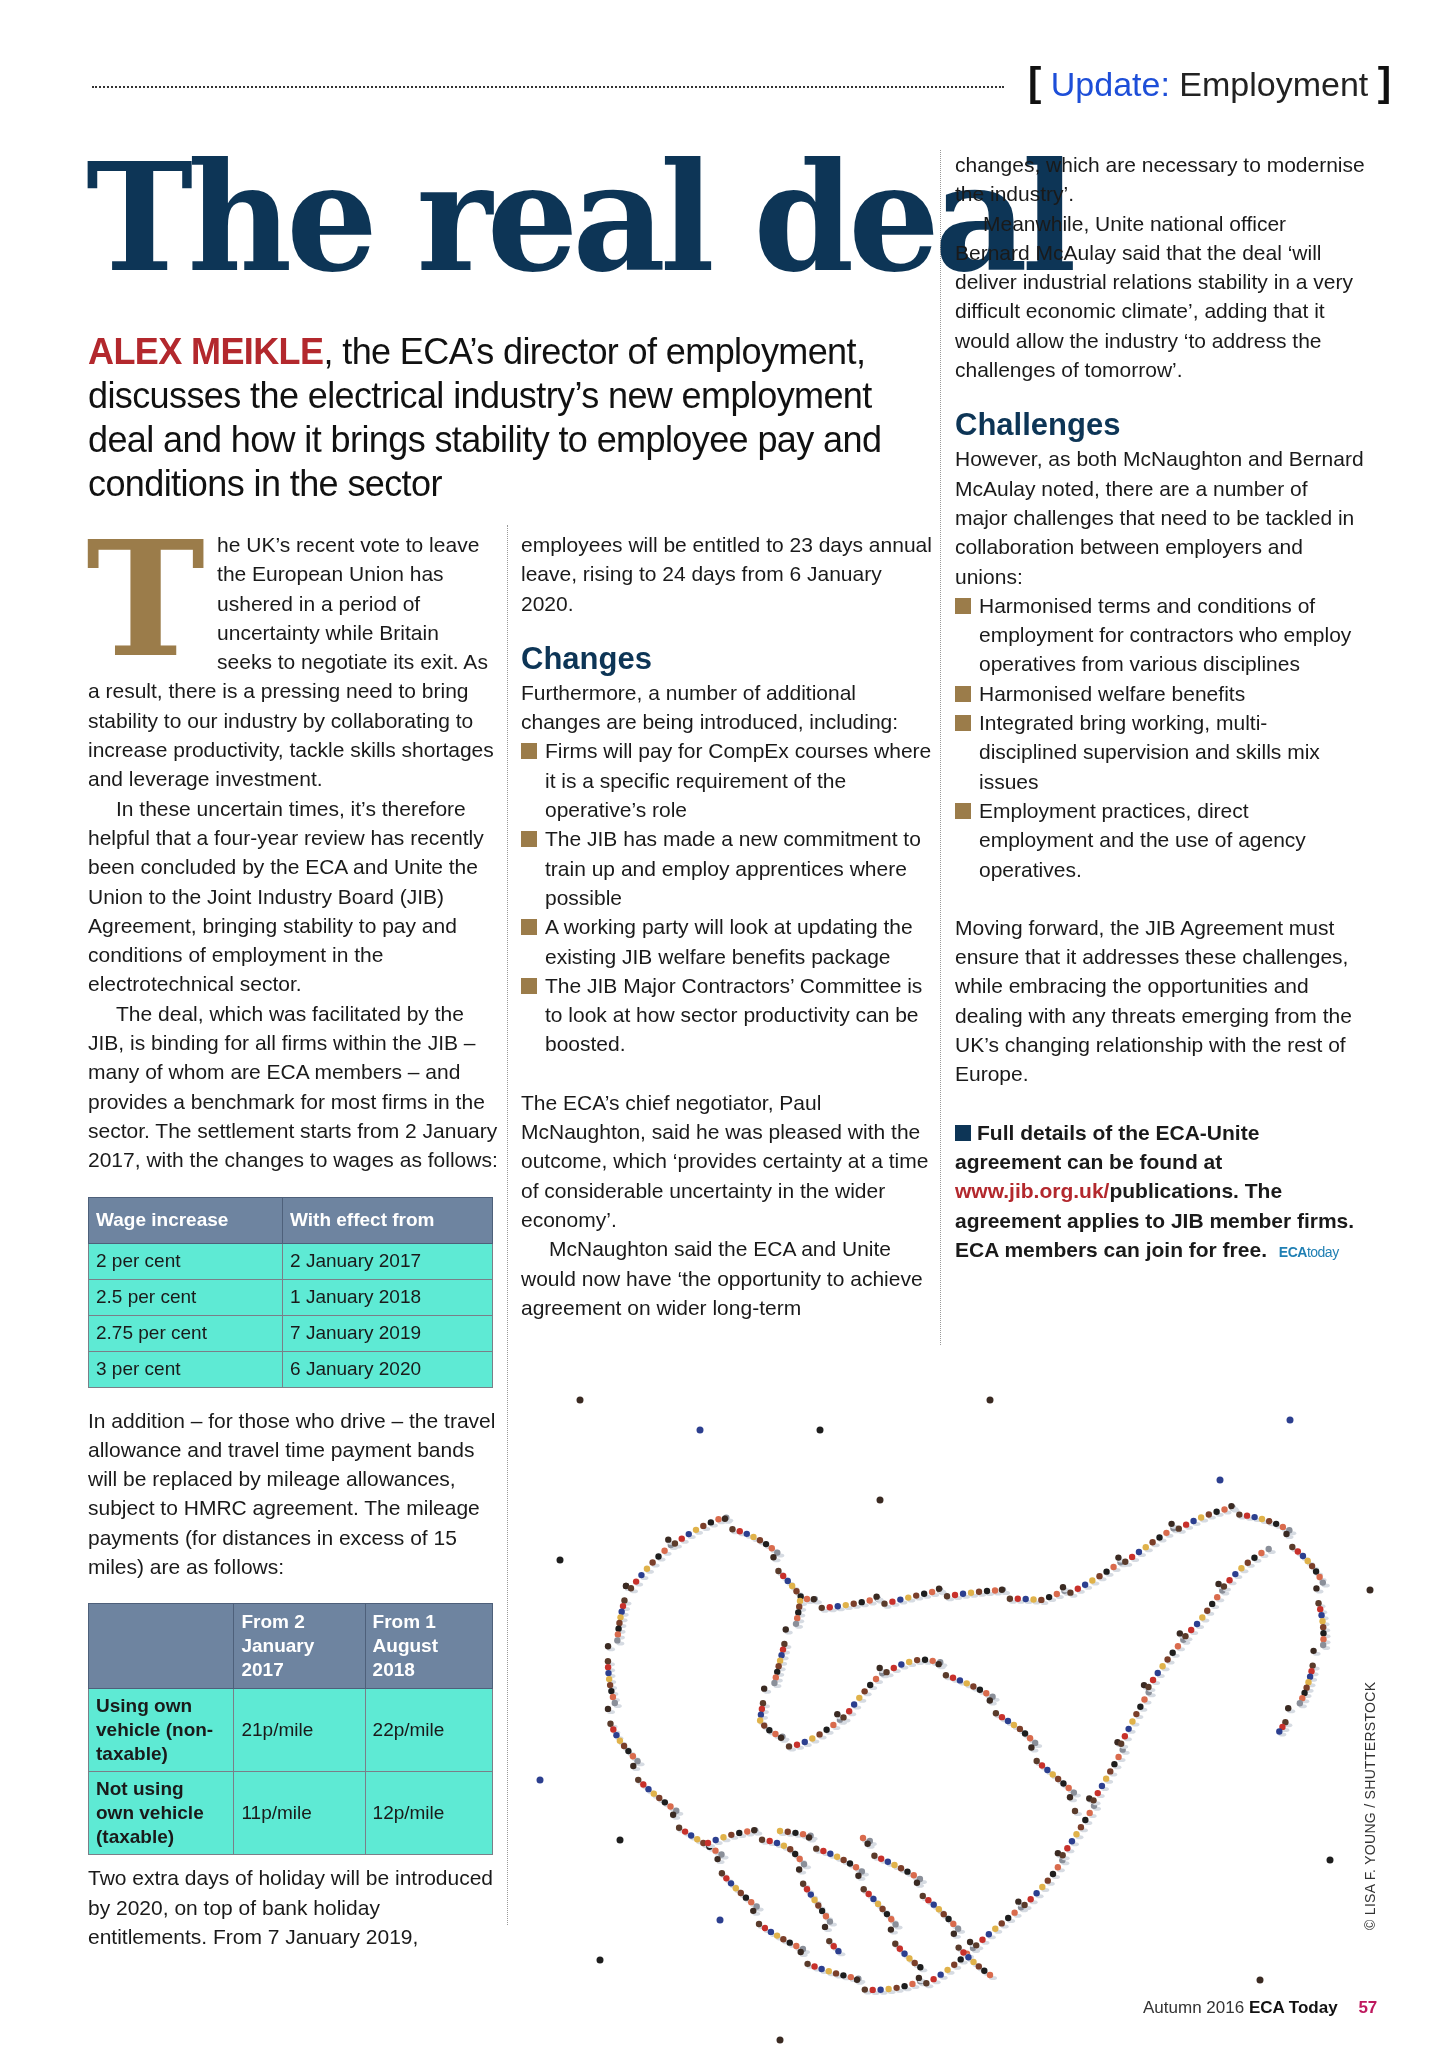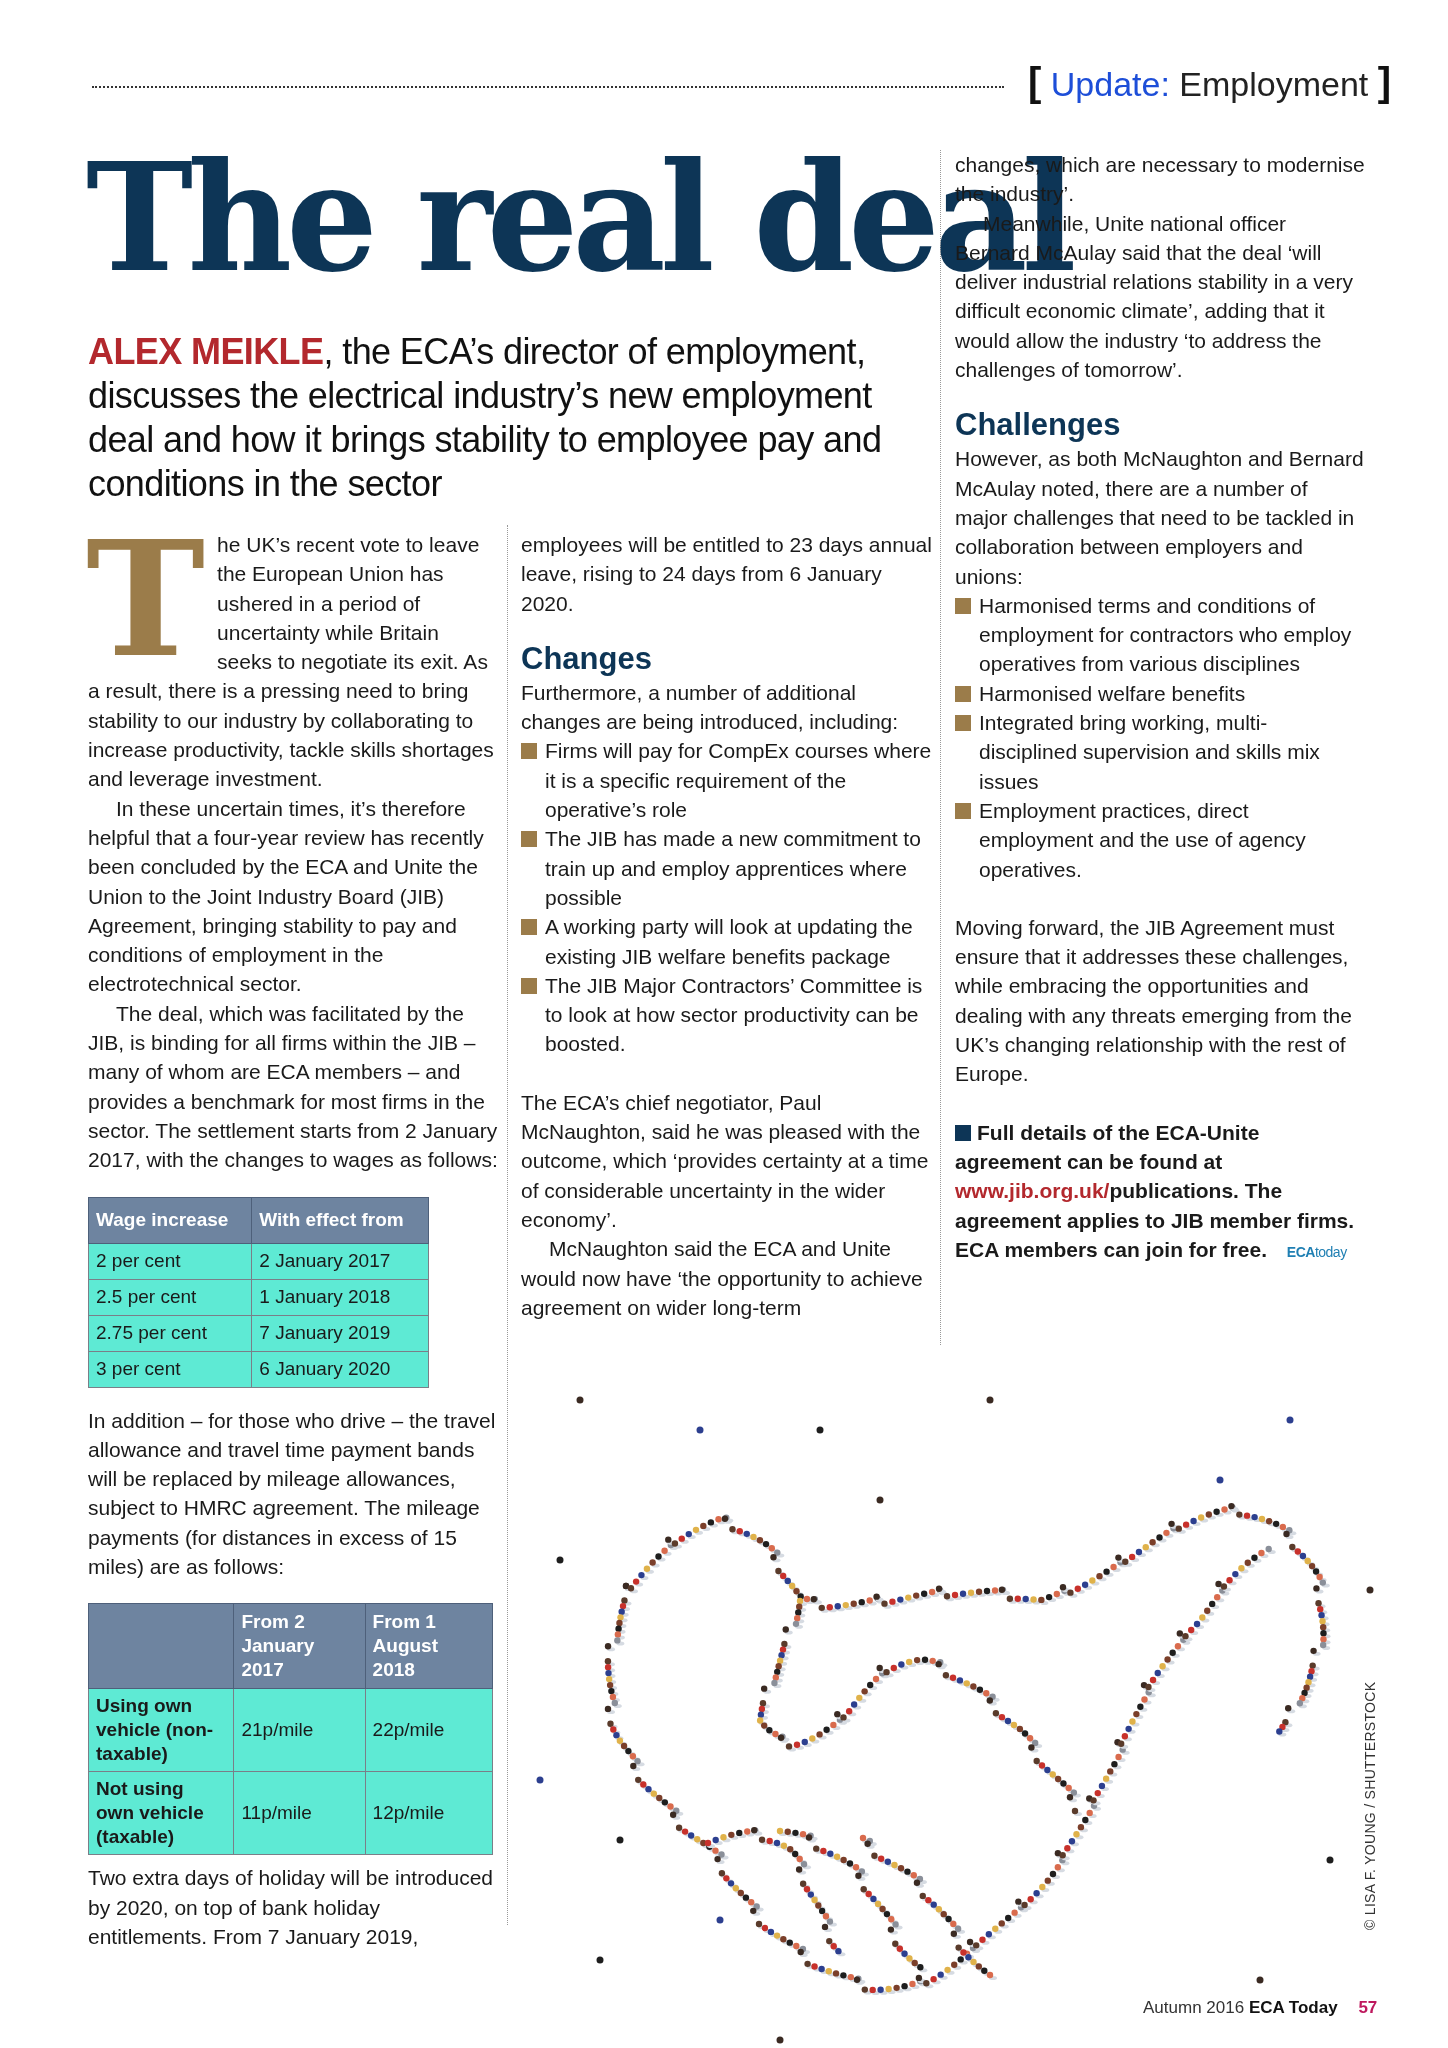--- a/index.html
+++ b/index.html
@@ -31,30 +31,30 @@
   .subhead { font-size: 31px; line-height: 38px; font-weight: bold; color: #0d3556; margin-top: 22px; }
   ul.bullets { list-style: none; }
   ul.bullets li { position: relative; padding-left: 24px; }
   ul.bullets li::before { content: ""; position: absolute; left: 0; top: 7px; width: 16px; height: 16px; background: #9b7c4a; }
 
   .gap { height: 29px; }
 
   table.data { border-collapse: collapse; font-size: 19px; line-height: 24px; margin-top: 22px; margin-bottom: 18px; }
   table.data th { background: #6e84a0; color: #fff; font-weight: bold; text-align: left; padding: 6px 7px; border: 1px solid #4e607a; vertical-align: top; }
   table.data td { background: #5eead4; padding: 5px 7px; border: 1px solid #7a7f88; vertical-align: middle; }
-  table.wage { width: 341px; padding-left: 25px; }
+  table.wage { width: 405px; padding-left: 25px; }
   table.wage th { height: 46px; vertical-align: middle; }
   table.wage td { height: 36px; }
   table.mile { width: 405px; padding-left: 29px; }
   table.mile td.rowhead { font-weight: bold; }
 
   .callout { font-weight: bold; font-size: 21px; line-height: 29.3px; }
   .callout .sq { display: inline-block; width: 16px; height: 16px; background: #0d3556; margin-right: 6px; vertical-align: -1px; }
   .callout .link { color: #b3282d; }
-  .callout .endmark { font-size: 14px; color: #1f7fb3; font-weight: bold; margin-left: 14px; letter-spacing: -0.5px; }
+  .callout .endmark { font-size: 14px; color: #1f7fb3; font-weight: bold; margin-left: 6px; letter-spacing: -0.5px; }
   .callout .endmark .light { font-weight: normal; }
 
   .image-area { position: absolute; left: 520px; top: 1360px; width: 860px; height: 688px; }
   .image-area svg { width: 100%; height: 100%; }
 
   .credit { position: absolute; left: 1362px; top: 1930px; font-size: 14px; color: #333; white-space: nowrap; transform: rotate(-90deg); transform-origin: left top; letter-spacing: 0.3px; }
 
   .footer { position: absolute; left: 1143px; top: 1998px; font-size: 17px; color: #333; white-space: nowrap; }
   .footer .issue { font-weight: normal; }
   .footer .mag { font-weight: bold; color: #111; }

